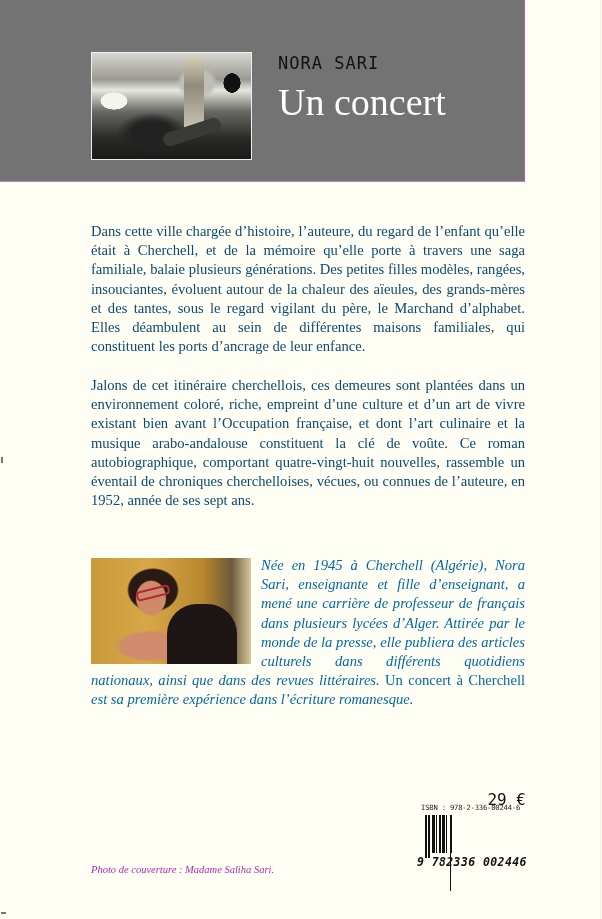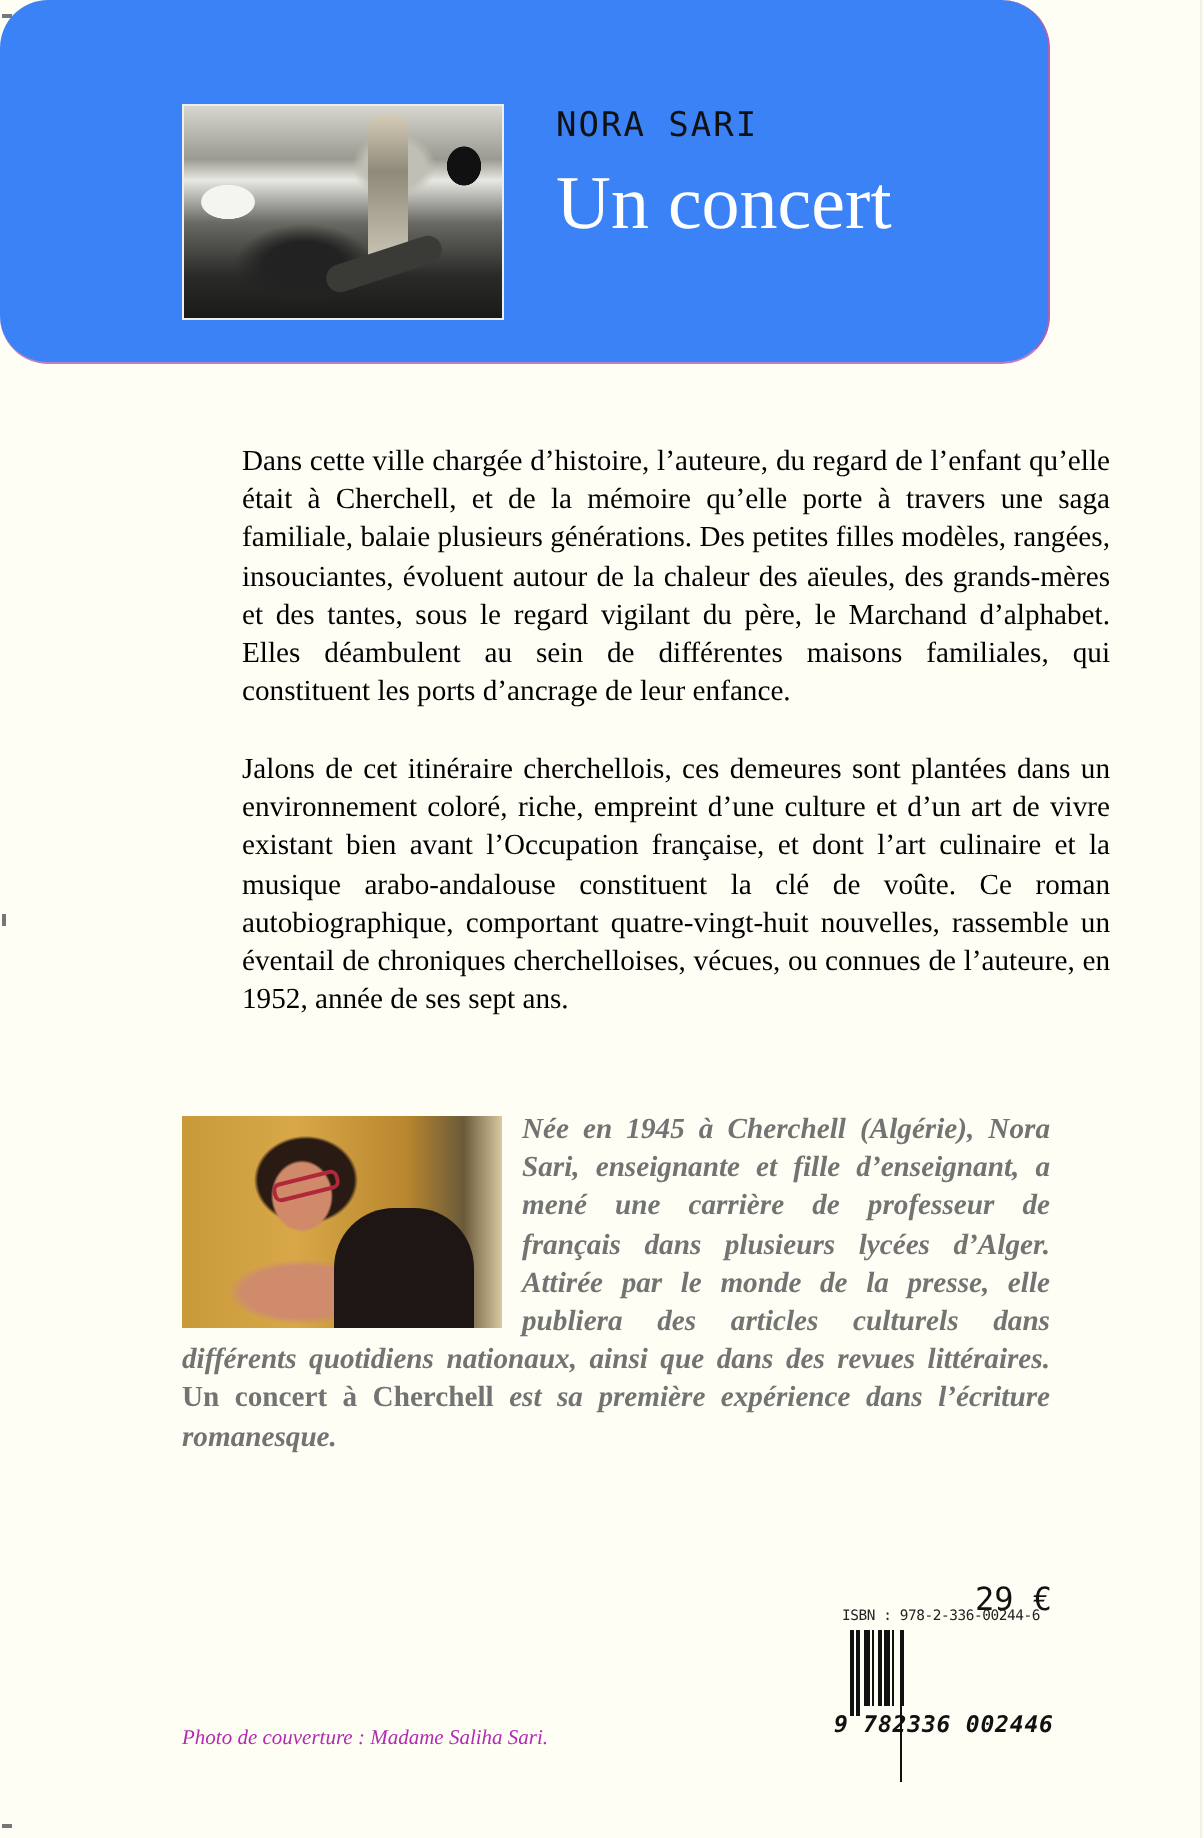--- a/index.html
+++ b/index.html
@@ -12,24 +12,23 @@
     }
     .right-edge {
       position: absolute; right: 1px; top: 0; width: 1px; height: 919px;
       background: #f2f0e4;
     }
     .crop-mark { position: absolute; left: 1px; width: 5px; height: 2px; background: #777; }
     .crop-mark.v { width: 2px; height: 6px; }
 
     .header-band {
       position: absolute; left: 0; top: 0; width: 525px; height: 182px;
-      background: #3b82f6;
+      background: #737373;
       border-bottom: 1px solid #c27fbf;
       border-right: 1px solid #b160ac;
-      border-radius: 24px;
     }
     .cover-photo {
       position: absolute; left: 91px; top: 52px; width: 161px; height: 108px;
       background:
         radial-gradient(ellipse 22px 14px at 22px 48px, #f5f5f0 60%, transparent 62%),
         radial-gradient(ellipse 14px 16px at 140px 30px, #111 60%, transparent 62%),
         radial-gradient(ellipse 30px 24px at 105px 30px, #bfbfb5 50%, transparent 70%),
         radial-gradient(ellipse 50px 30px at 60px 80px, #222 40%, transparent 70%),
         linear-gradient(180deg, #d7d7cf 0%, #9a9a92 25%, #e8e8e2 35%, #6a6a64 55%, #2a2a28 80%, #1a1a18 100%);
       border: 1px solid #eee;
@@ -52,31 +51,29 @@
     .book-title {
       position: absolute; left: 278px; top: 84px;
       font-family: "Liberation Serif", "DejaVu Serif", serif;
       font-size: 38px; line-height: 37px; color: #fff;
     }
     .book-title span { display: block; }
 
     .para {
       position: absolute; left: 91px; width: 434px;
       font-size: 14.6px; line-height: 19.2px; text-align: justify;
-      color: #000000;
-      margin-left: 30px;
+      color: #0c4a6e;
     }
     .para1 { top: 222px; }
     .para2 { top: 376px; }
 
     .bio {
       position: absolute; left: 91px; top: 556px; width: 434px;
       font-size: 14.6px; line-height: 19.2px; text-align: justify;
-      color: #737373;
-      font-weight: bold;
+      color: #0369a1;
     }
     .author-photo {
       float: left; width: 160px; height: 106px; margin: 2px 10px 2px 0;
       background:
         radial-gradient(ellipse 26px 30px at 60px 40px, #d08a6a 55%, transparent 60%),
         radial-gradient(ellipse 40px 34px at 62px 32px, #2a1a14 60%, transparent 65%),
         radial-gradient(ellipse 60px 26px at 60px 88px, #cf8b6c 50%, transparent 62%),
         linear-gradient(90deg, #c99a3a 0%, #d8a848 35%, #b9872e 70%, #6a5a3a 88%, #d9c9a0 100%);
       position: relative; overflow: hidden;
     }

